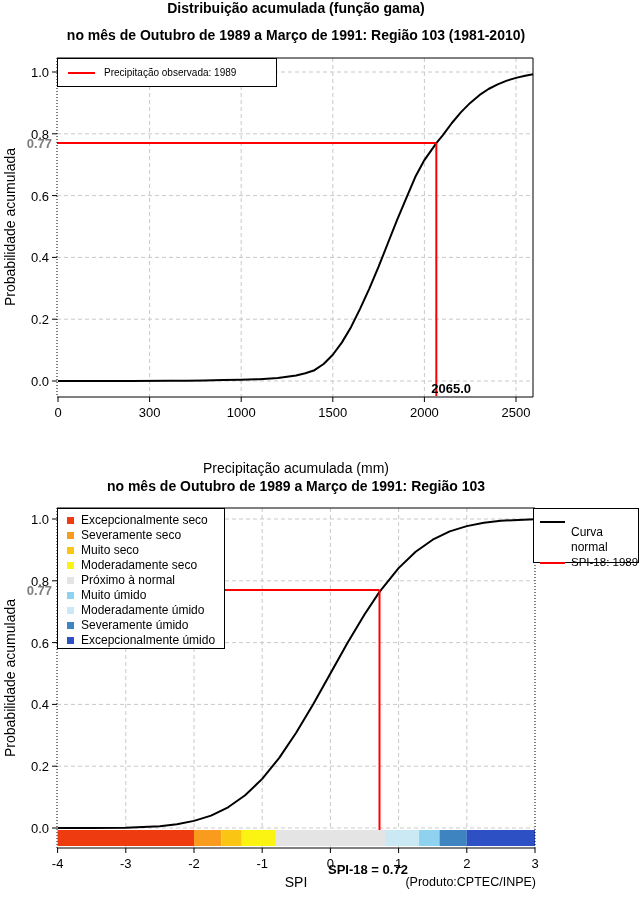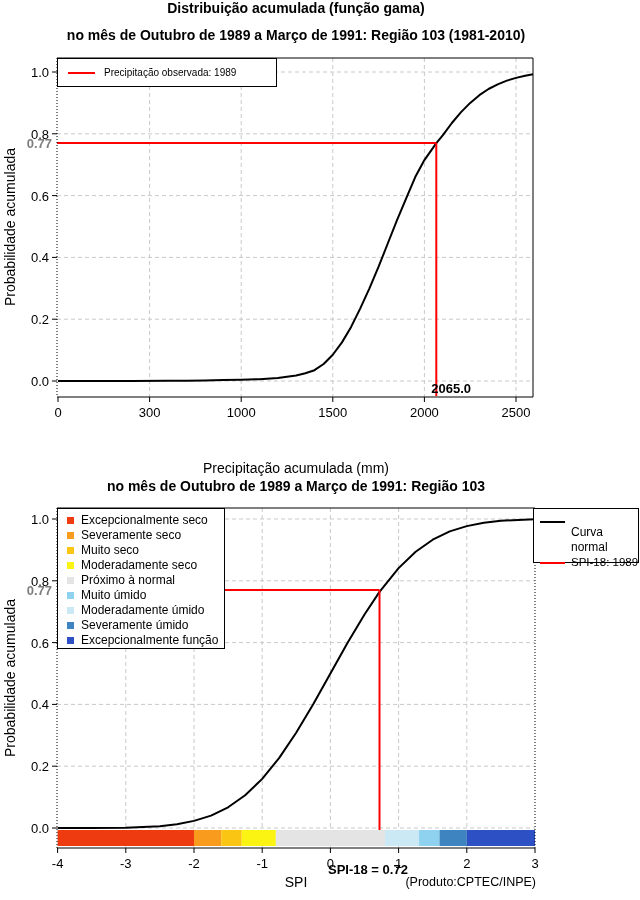--- a/index.html
+++ b/index.html
@@ -147,21 +147,21 @@
       <div class="legend-row">
         <span class="cat-square" style="background: rgb(203, 233, 245);"></span>
         <span class="cat-label">Moderadamente úmido</span>
       </div>
       <div class="legend-row">
         <span class="cat-square" style="background: rgb(61, 132, 192);"></span>
         <span class="cat-label">Severamente úmido</span>
       </div>
       <div class="legend-row">
         <span class="cat-square" style="background: rgb(45, 81, 196);"></span>
-        <span class="cat-label">Excepcionalmente função</span>
+        <span class="cat-label">Excepcionalmente úmido</span>
       </div>
     </div>
 
   <div class="abs legend-box" style="left:533px;top:508px;width:106px;height:55px;padding:5px 0 0 6px;">
     <div class="legend-row" style="align-items:flex-start;">
       <span class="line-sample" style="width:25px;background:#000;margin:7px 6px 0 0;flex:0 0 25px;"></span>
       <span class="cat-label" style="white-space:normal;width:62px;line-height:15px;margin-top:11px;">Curva normal</span>
     </div>
     <div class="legend-row">
       <span class="line-sample" style="width:25px;background:#FF0000;margin-right:6px;flex:0 0 25px;"></span>

